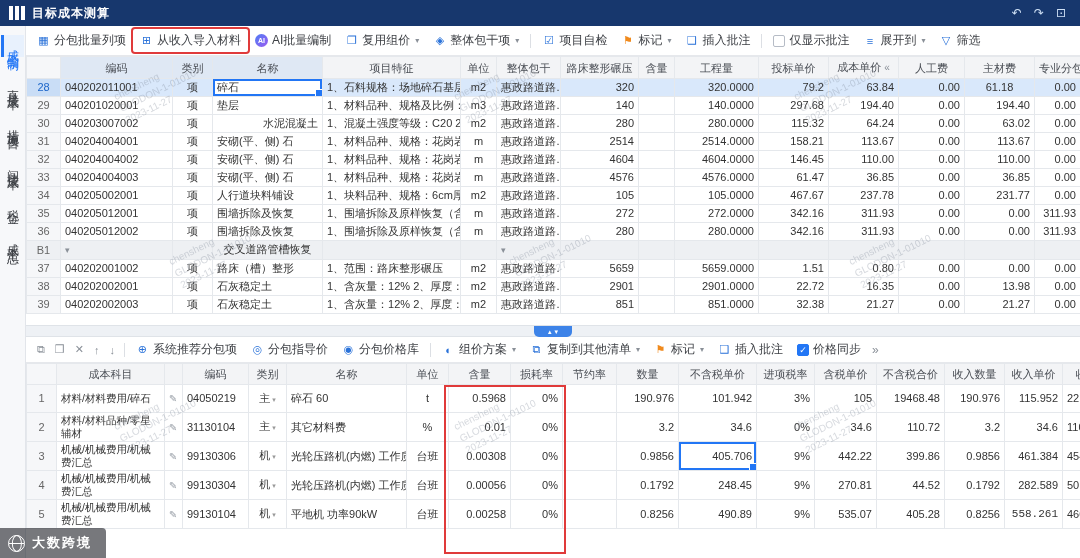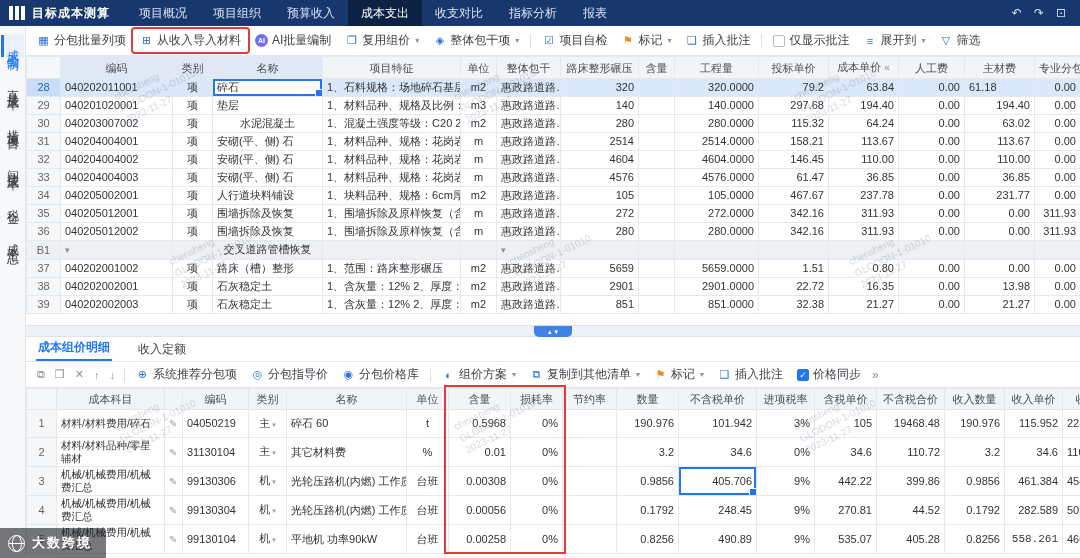--- a/index.html
+++ b/index.html
@@ -109,29 +109,20 @@
     transform:translateX(-50%); border:1.5px solid #fff; border-radius:50%; }
   .brand-label { font-size:13px; font-weight:bold; letter-spacing:2px; }
 </style>
 </head>
 <body>
 
 <div id="app">
   <header id="topbar">
     <span class="logo"></span>
     <span class="app-title">目标成本测算</span>
-    <nav id="menu">
-        <div class="menu-item">项目概况</div>
-        <div class="menu-item">项目组织</div>
-        <div class="menu-item">预算收入</div>
-        <div class="menu-item active">成本支出</div>
-        <div class="menu-item">收支对比</div>
-        <div class="menu-item">指标分析</div>
-        <div class="menu-item">报表</div>
-      </nav>
     <div id="topIcons" class="top-icons">
         <span>↶</span>
         <span>↷</span>
         <span>⊡</span>
       </div>
   </header>
 
   <aside id="sidebar">
       <div class="side-item active">成本编制</div>
       <div class="side-item">直接成本</div>
@@ -240,21 +231,21 @@
               <td class="cell-sel" style="text-align: left;">碎石</td>
               <td style="text-align: left;">1、石料规格：场地碎石基层 2、…</td>
               <td style="text-align: center;">m2</td>
               <td style="text-align: left;">惠政路道路…</td>
               <td style="text-align: right;">320</td>
               <td style="text-align: right;"></td>
               <td style="text-align: right;">320.0000</td>
               <td style="text-align: right;">79.2</td>
               <td style="text-align: right;">63.84</td>
               <td style="text-align: right;">0.00</td>
-              <td style="text-align: left; margin-top: 22px;">61.18</td>
+              <td style="text-align: center; margin-top: 22px;">61.18</td>
               <td style="text-align: right;">0.00</td>
             </tr>
             <tr>
               <td class="rownum">29</td>
               <td style="text-align: left;">040201020001</td>
               <td style="text-align: center;">项</td>
               <td style="text-align: left;">垫层</td>
               <td style="text-align: left;">1、材料品种、规格及比例：雨水…</td>
               <td style="text-align: center;">m3</td>
               <td style="text-align: left;">惠政路道路…</td>
@@ -264,21 +255,21 @@
               <td style="text-align: right;">297.68</td>
               <td style="text-align: right;">194.40</td>
               <td style="text-align: right;">0.00</td>
               <td style="text-align: right;">194.40</td>
               <td style="text-align: right;">0.00</td>
             </tr>
             <tr>
               <td class="rownum">30</td>
               <td style="text-align: left;">040203007002</td>
               <td style="text-align: center;">项</td>
-              <td style="text-align: center;">水泥混凝土</td>
+              <td style="text-align: right;">水泥混凝土</td>
               <td style="text-align: left;">1、混凝土强度等级：C20 2、厚…</td>
               <td style="text-align: center;">m2</td>
               <td style="text-align: left;">惠政路道路…</td>
               <td style="text-align: right;">280</td>
               <td style="text-align: right;"></td>
               <td style="text-align: right;">280.0000</td>
               <td style="text-align: right;">115.32</td>
               <td style="text-align: right;">64.24</td>
               <td style="text-align: right;">0.00</td>
               <td style="text-align: right;">63.02</td>
@@ -456,24 +447,20 @@
             </tr>
           </tbody>
         </table>
       </div>
     <div id="splitter">
       <div class="handle">
         <span>▴</span>
           <span>▾</span>
       </div>
     </div>
-    <div id="lowerTabs">
-        <div class="ltab active">成本组价明细</div>
-        <div class="ltab">收入定额</div>
-      </div>
     <div id="lowerToolbar">
         <span class="mini-ic">⧉</span>
         <span class="mini-ic">❒</span>
         <span class="mini-ic">✕</span>
         <span class="mini-ic">↑</span>
         <span class="mini-ic">↓</span>
         <span class="tb-sep"></span>
         <div class="tb-item">
           <span class="ic">⊕</span>
           <span class="lbl">系统推荐分包项</span>

